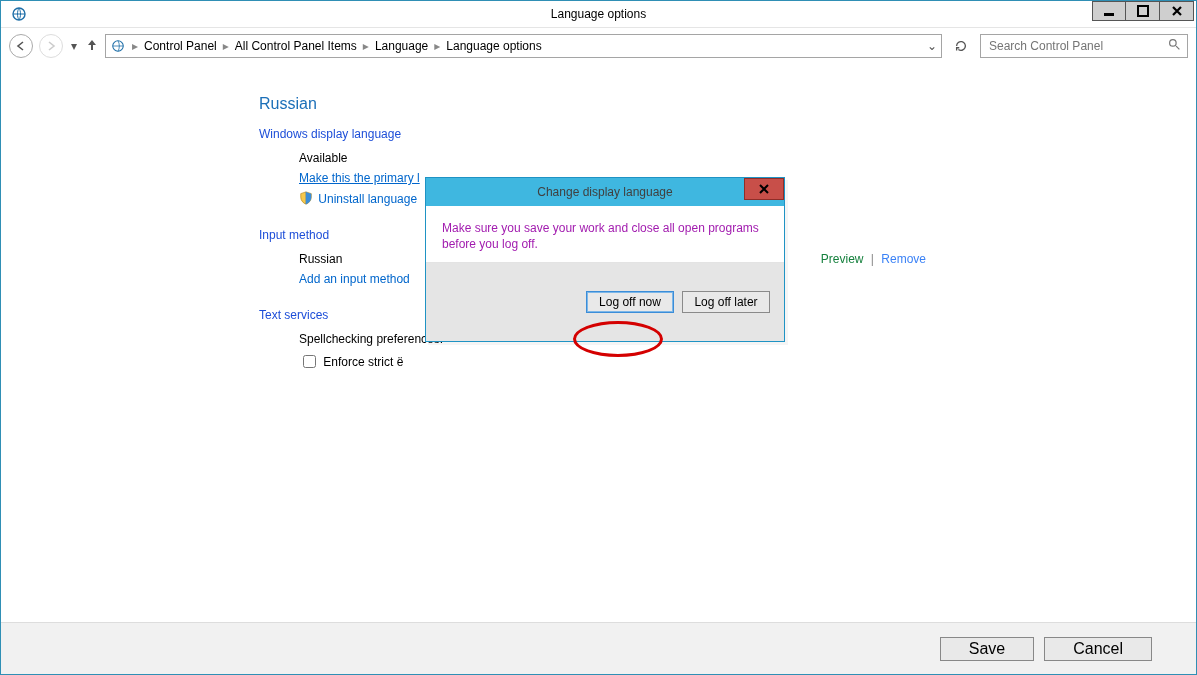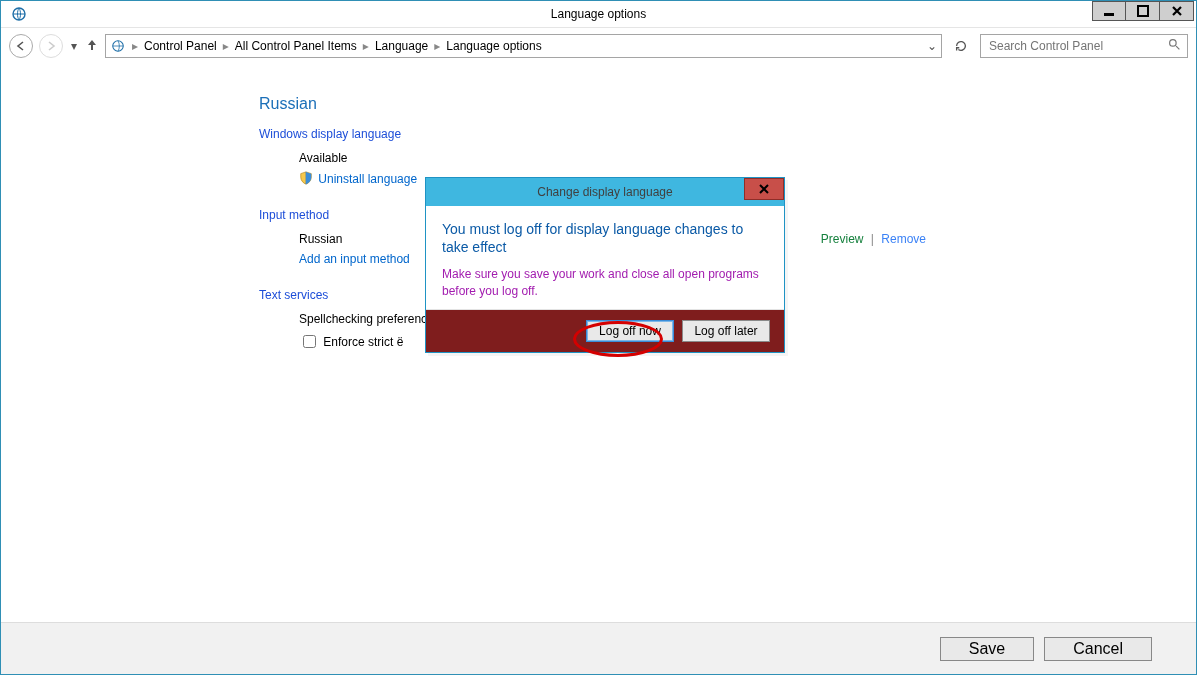--- a/index.html
+++ b/index.html
@@ -202,22 +202,22 @@
   .dlg-head {
     color:#0b5aa6;
     font-size:14px;
     margin-bottom:10px;
     line-height:1.3;
   }
   .dlg-text {
     font-size:12px; color:#a21caf; line-height:1.35;
   }
   .dlg-buttons {
-    background:#7f1d1d;
-    padding:10px 14px;
+    background:#e5e5e5;
+    padding:28px 14px;
     display:flex; justify-content:flex-end; gap:8px;
     border-top:1px solid #e3e3e3;
   }
   .dlg-btn {
     min-width:88px; height:22px;
     border:1px solid #8a8a8a;
     background:#e9e9e9;
     font-size:12px;
     display:flex;align-items:center;justify-content:center;
   }
@@ -317,20 +317,21 @@
   </div>
 </div>
 
 <div class="content">
   <div class="page-h1">Russian</div>
 
   <div class="block">
     <div class="section-label">Windows display language</div>
     <div class="indent">
       <div class="status-line">Available</div>
+      <div class="status-line"><span class="linklike ul">Make this the primary l</span></div>
       <div class="status-line">
         <span class="shield-icon">
           <svg width="14" height="14" viewBox="0 0 16 16">
               <path d="M8 1l6 2v4c0 4-3 7-6 8-3-1-6-4-6-8V3z" fill="#f6c84c" stroke="#b78a1d" stroke-width="0.8"></path>
               <path d="M8 1v14" stroke="#2a6fb5" stroke-width="0.8"></path>
               <path d="M8 1l6 2v4c0 4-3 7-6 8z" fill="#3b8dd8"></path>
             </svg>
         </span>
         <span class="linklike">Uninstall language</span>
       </div>
@@ -372,21 +373,20 @@
 <div class="dialog">
   <div class="dlg-title">
     <span>Change display language</span>
     <div class="dlg-close">
       <svg width="12" height="12">
           <path d="M2 2l8 8M10 2l-8 8" stroke="#000" stroke-width="2"></path>
         </svg>
     </div>
   </div>
   <div class="dlg-body">
-    <div class="dlg-head">You must log off for display language changes to take effect</div>
     <div class="dlg-text">Make sure you save your work and close all open programs before you log off.</div>
   </div>
   <div class="dlg-buttons">
     <div class="dlg-btn focus">Log off now</div>
     <div class="dlg-btn">Log off later</div>
   </div>
 </div>
 
 <div class="annot" style="left:572px; top:320px;"></div>
 

